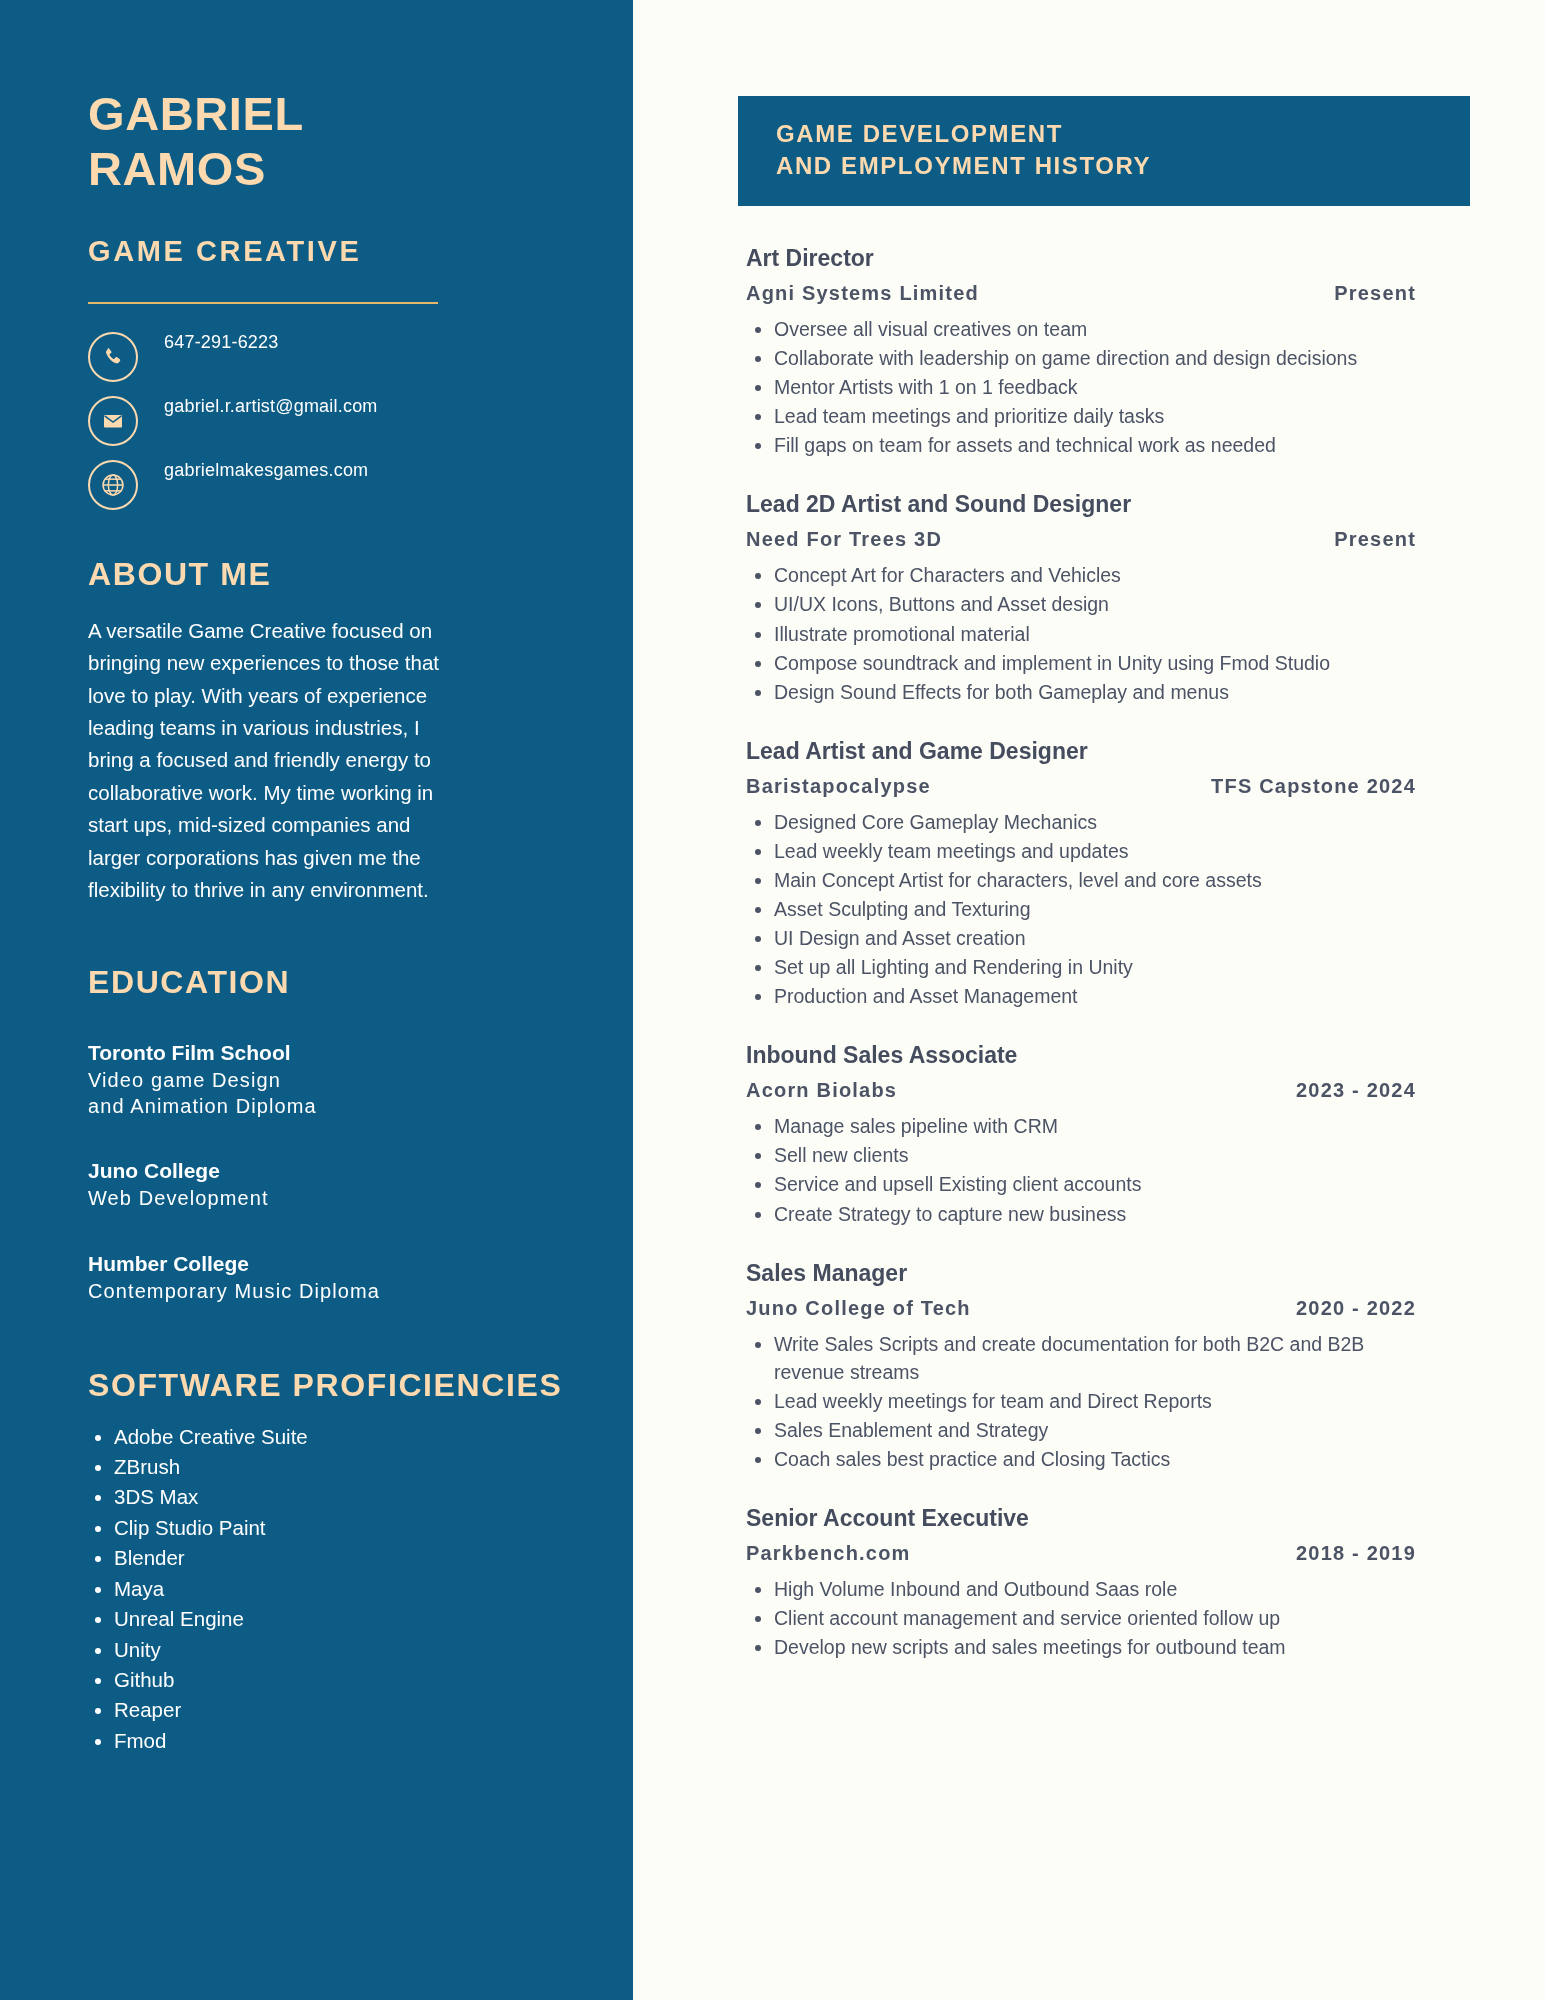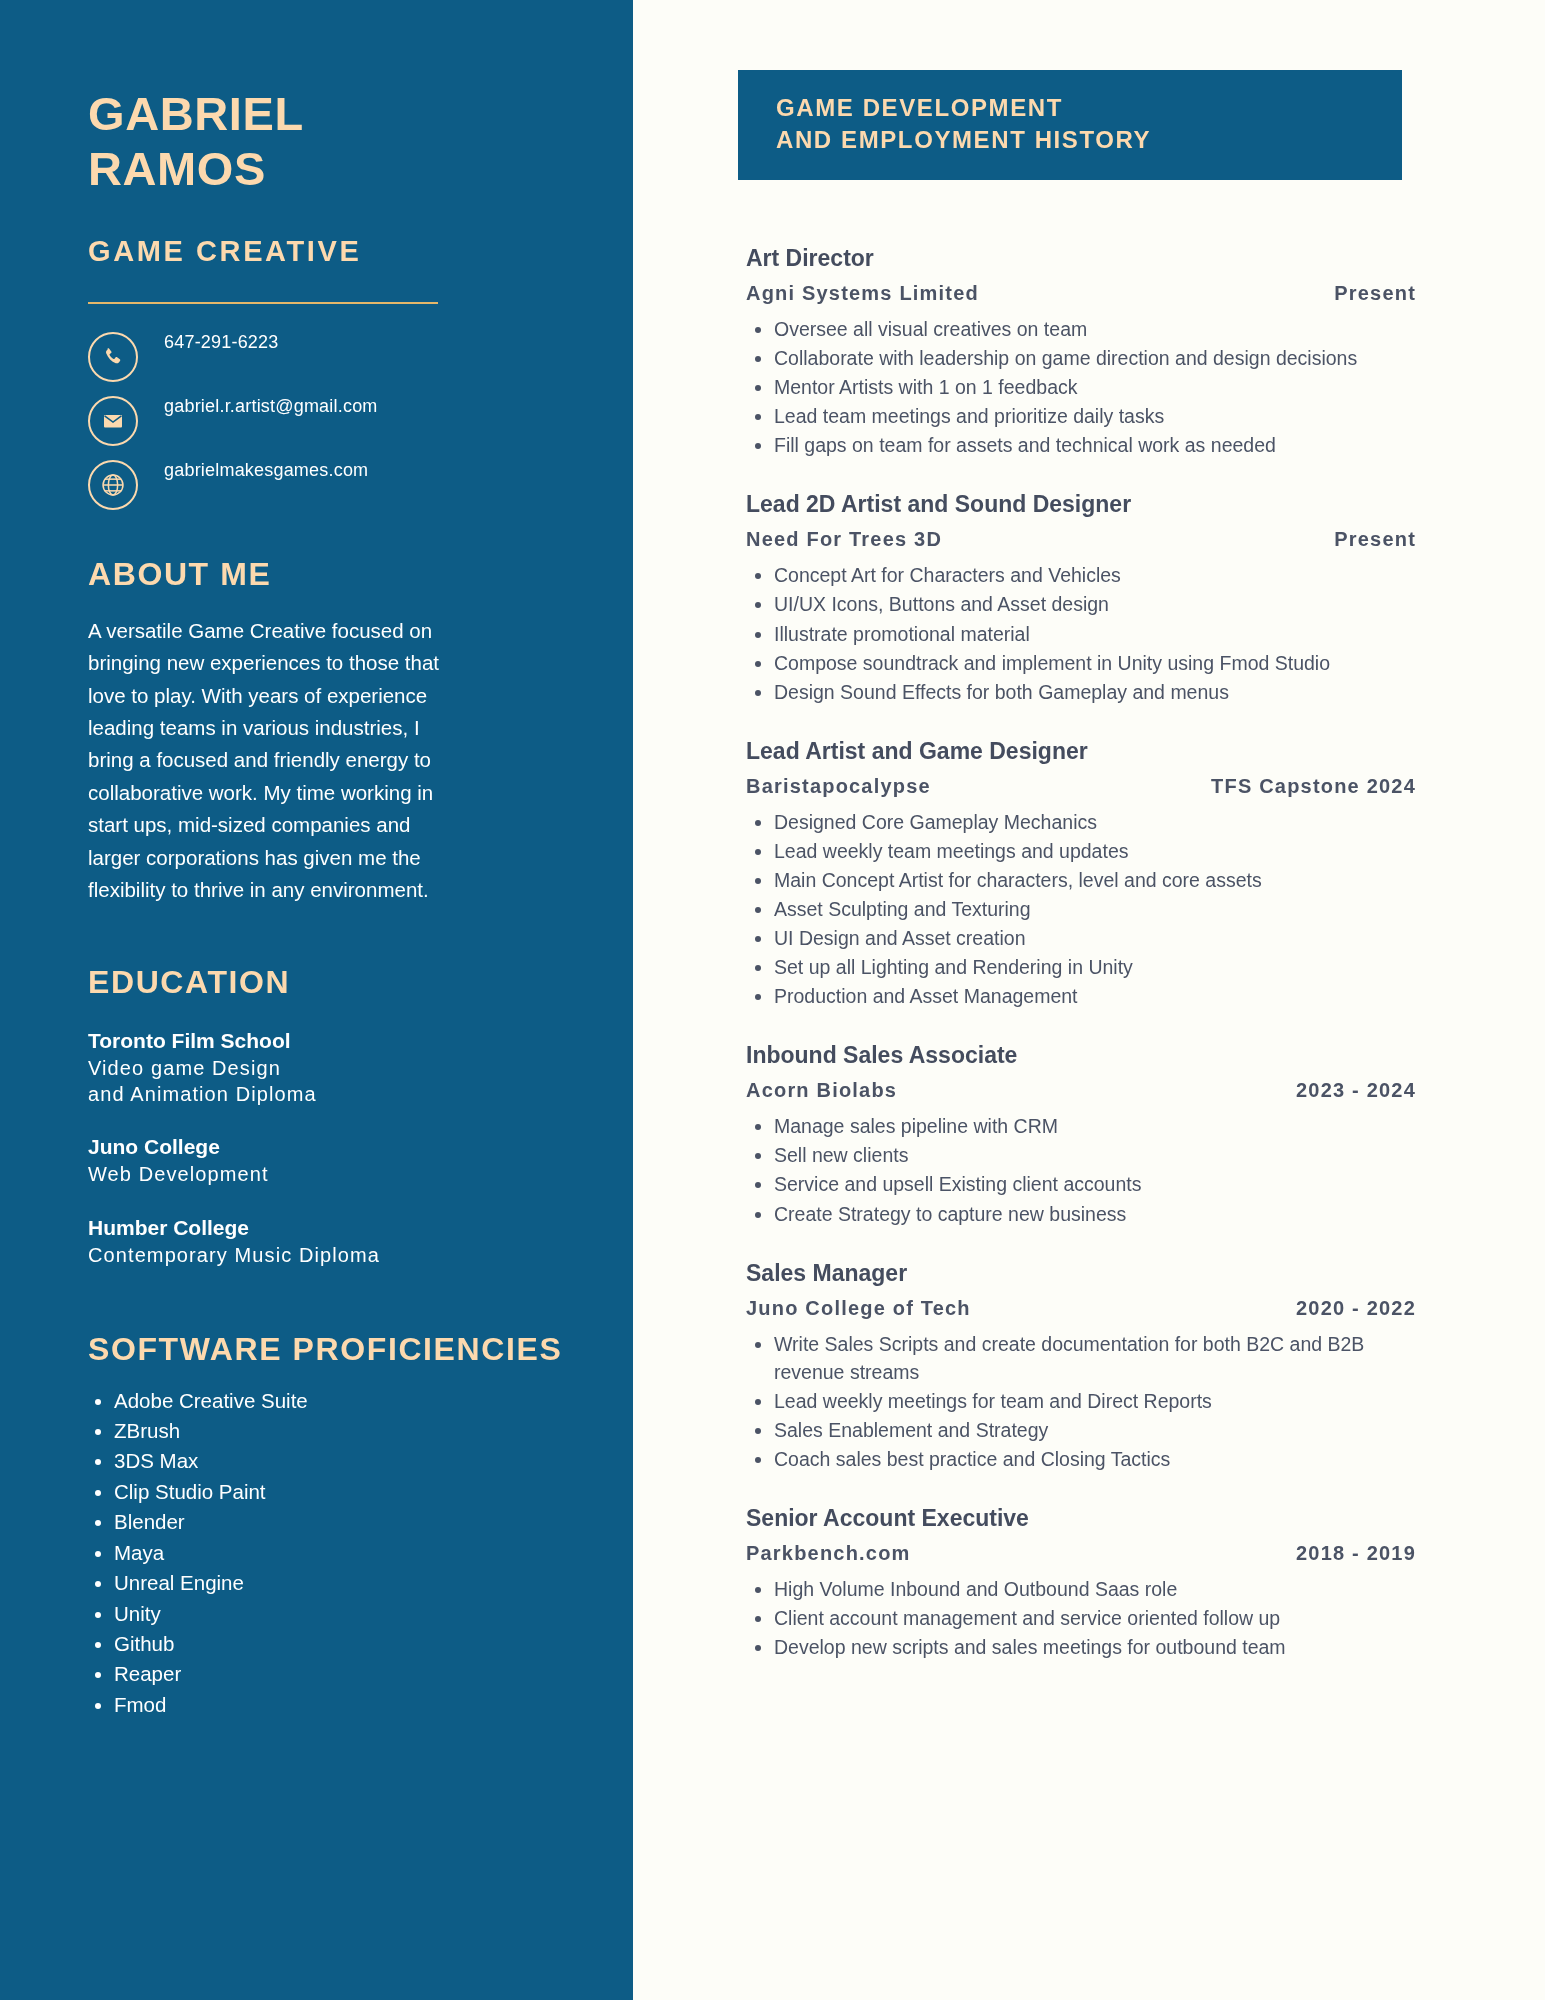--- a/index.html
+++ b/index.html
@@ -87,21 +87,21 @@
   .about-wrap { margin-top: 46px; }
   .about-text {
     color: #ffffff;
     font-size: 20.5px;
     line-height: 1.58;
     margin: 22px 0 0 0;
     max-width: 360px;
   }
 
   .edu-wrap { margin-top: 58px; }
-  .edu-item { margin-top: 28px; }
+  .edu-item { margin-top: 40px; }
   .edu-school {
     color: #ffffff;
     font-size: 21px;
     font-weight: bold;
     margin: 0;
   }
   .edu-program {
     color: #ffffff;
     font-size: 20px;
     letter-spacing: 1.1px;
@@ -125,22 +125,22 @@
     left: 633px;
     top: 0;
     width: 912px;
     height: 2000px;
     background: #fdfdf8;
     box-sizing: border-box;
   }
   .main-header {
     position: absolute;
     left: 105px;
-    top: 70px;
-    width: 664px;
+    top: 96px;
+    width: 732px;
     background: #0d5c86;
     padding: 22px 0 24px 38px;
     box-sizing: border-box;
   }
   .main-header h2 {
     margin: 0;
     color: #fcd9ae;
     font-size: 24px;
     font-weight: bold;
     letter-spacing: 1.6px;

